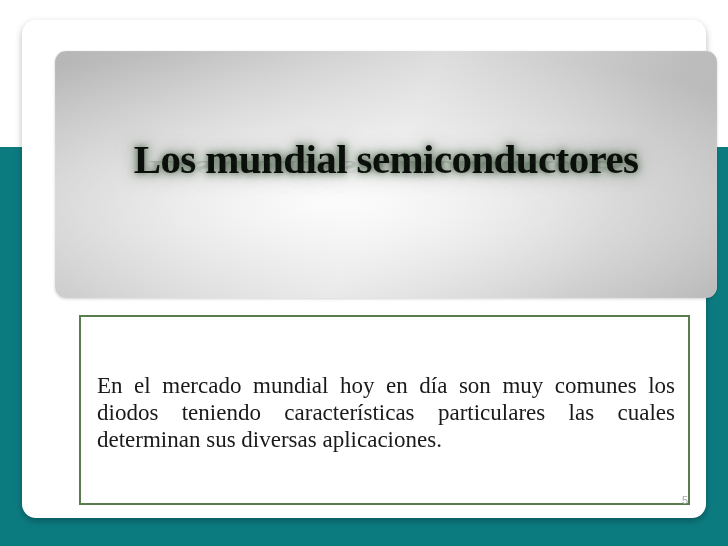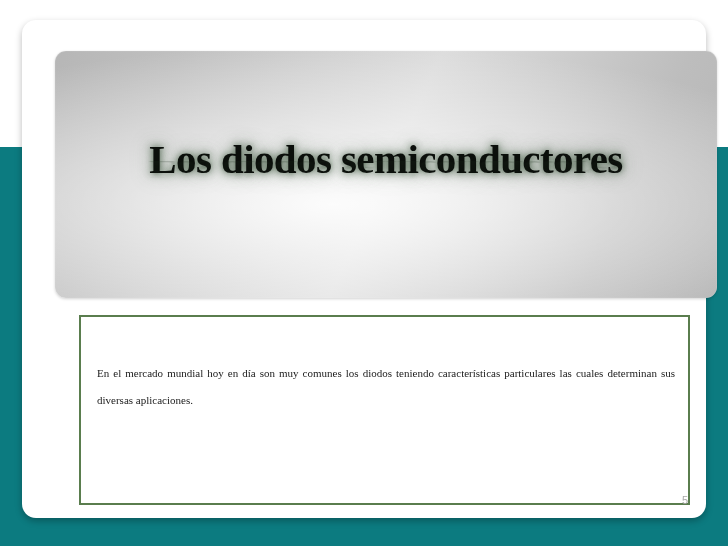--- a/index.html
+++ b/index.html
@@ -121,21 +121,21 @@
     background: #ffffff;
     box-sizing: border-box;
   }
 
   .body-text {
     position: absolute;
     left: 16px;
     top: 32px;
     width: 578px;
     font-family: "Liberation Serif", "DejaVu Serif", serif;
-    font-size: 11px;
+    font-size: 23px;
     line-height: 27px;
     color: #1a1a1a;
     text-align: justify;
     text-justify: inter-word;
   }
 
   
   .slide-number {
     position: absolute;
     right: 18px;
@@ -149,21 +149,21 @@
 <body>
 
 <div id="slide">
 
   <div class="teal-band"></div>
 
   <div class="white-card">
 
     <div class="title-banner">
       <div class="title-wrap">
-        <span class="banner-title">Los diodos semiconductores</span>
+        <span class="banner-title">Los mundial semiconductores</span>
         <span class="banner-title-reflection">Los diodos semiconductores</span>
       </div>
     </div>
 
     <div class="body-box">
       <p class="body-text">En el mercado mundial hoy en día son muy comunes los diodos teniendo características particulares las cuales determinan sus diversas aplicaciones.</p>
     </div>
 
     <div class="slide-number">5</div>
 

